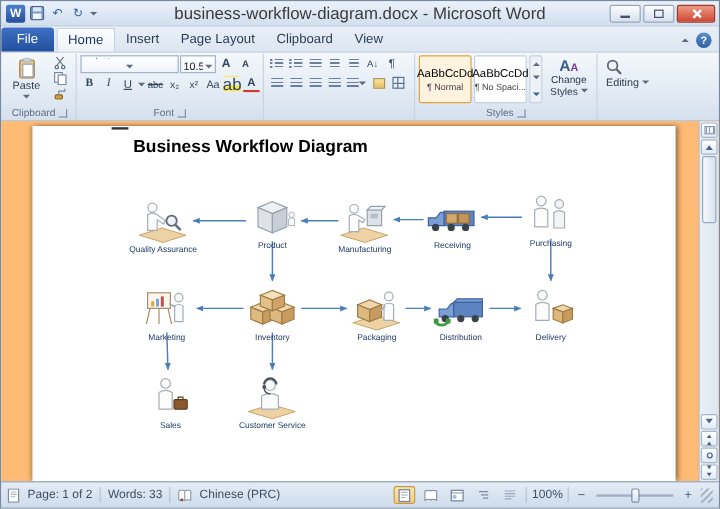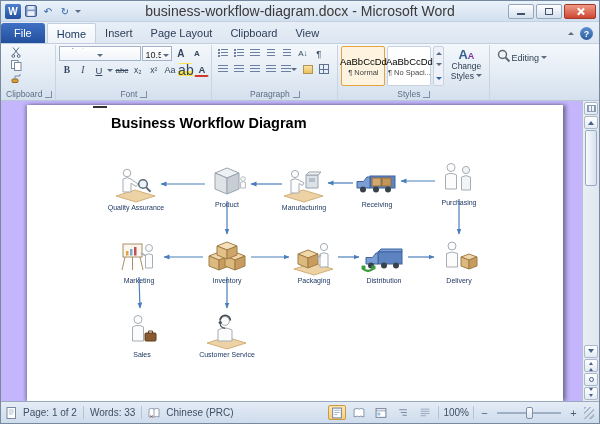--- a/index.html
+++ b/index.html
@@ -81,25 +81,25 @@
   .style-card.selected { border-color:#e6a23c; background:#fdf3df; }
   .style-prev { font-size:9.5px; color:#000; font-family:Liberation Sans, sans-serif; }
   .style-card.heading .style-prev { color:#365f91; font-weight:bold; }
   .style-name { font-size:7.5px; color:#444; white-space:nowrap; }
   .gal-strip { width:11px; display:flex; flex-direction:column; justify-content:space-between;
                align-items:center; padding:2px 0; border:1px solid #c6d2e1; background:#eef2f8; border-radius:2px; }
   .change-styles { width:40px; display:flex; flex-direction:column; align-items:center; font-size:8.5px;
                    color:#2c3e50; justify-content:flex-start; padding-top:2px; }
   .aa-ico { font-weight:bold; color:#365f91; font-size:13px; line-height:1; }
   .aa-ico small { color:#7c34a0; font-size:9px; }
-  .editing-btn { display:flex; align-items:flex-end; font-size:9px; color:#2c3e50;
+  .editing-btn { display:flex; flex-direction:column; align-items:flex-start; font-size:9px; color:#2c3e50;
                  padding:3px 4px 0 4px; }
 
   
-  .docarea { flex:1 1 auto; background:#c4b5fd; display:flex; overflow:hidden; }
+  .docarea { flex:1 1 auto; background:#fdba74; display:flex; overflow:hidden; }
   .page-wrap { flex:1; position:relative; }
   .page { position:absolute; left:26px; top:4px; width:536px; bottom:0; background:#fff;
           box-shadow:3px 0 4px rgba(0,0,0,.4), -2px 0 3px rgba(0,0,0,.25); }
   .crop { position:absolute; left:66px; top:0; width:14px; height:3px; border-bottom:2px solid #333; }
   .doc-title { position:absolute; left:84px; top:10px; font-size:14.5px; font-weight:bold; color:#000; }
   .diagram { position:absolute; left:0; top:34px; width:536px; height:235px; }
   #edge-svg { position:absolute; left:0; top:0; }
   .node { position:absolute; width:48px; text-align:center; }
   .nlabel { position:relative; width:76px; margin-left:-14px; font-size:7px; color:#1f3864; line-height:1.15; margin-top:-2px; }
 
@@ -183,20 +183,30 @@
     <div class="ribbon-right">
       <span class="cup"></span>
       <span class="help-btn">?</span>
     </div>
   </div>
 
   <div class="ribbon">
 
     <div class="group">
       <div class="gc">
+        <div class="paste-btn">
+          <svg width="15" height="18" viewBox="0 0 15 18">
+              <rect x="1.5" y="2" width="12" height="15" rx="1.5" fill="#e8c897" stroke="#9b7b42"></rect>
+              <rect x="4.5" y="0.5" width="6" height="3" rx="1" fill="#c7cfd9" stroke="#7d8setting7" stroke-width="0"></rect>
+              <rect x="4.5" y="0.5" width="6" height="3" rx="1" fill="#c7cfd9" stroke="#76839142"></rect>
+              <rect x="4" y="5.5" width="8.5" height="10.5" fill="#fff" stroke="#9aa5b1"></rect>
+            </svg>
+          <span>Paste</span>
+          <span class="cdown"></span>
+        </div>
         <div class="col">
           <span class="smallbtn">
             <svg width="10" height="11" viewBox="0 0 10 11">
                 <path d="M2 0.5 L8 8 M8 0.5 L2 8" stroke="#5b6b80" fill="none"></path>
                 <circle cx="2.3" cy="9" r="1.4" fill="none" stroke="#5b6b80"></circle>
                 <circle cx="7.7" cy="9" r="1.4" fill="none" stroke="#5b6b80"></circle>
               </svg>
           </span>
           <span class="smallbtn">
             <svg width="11" height="11" viewBox="0 0 11 11">
@@ -291,24 +301,20 @@
         <span class="rbtn">
             <span class="ico-lines"></span>
             <span class="cdown"></span>
           </span>
         <span class="rbtn">
             <span class="ico-fill"></span>
           </span>
         <span class="rbtn">
             <span class="ico-borders"></span>
           </span>
-      </div>
-      <div class="group-label">
-        <span>Paragraph</span>
-        <span class="lau"></span>
       </div>
     </div>
 
     <div class="group">
       <div class="gc">
         <div class="style-card selected">
           <span class="style-prev">AaBbCcDd</span>
           <span class="style-name">¶ Normal</span>
         </div>
         <div class="style-card">

